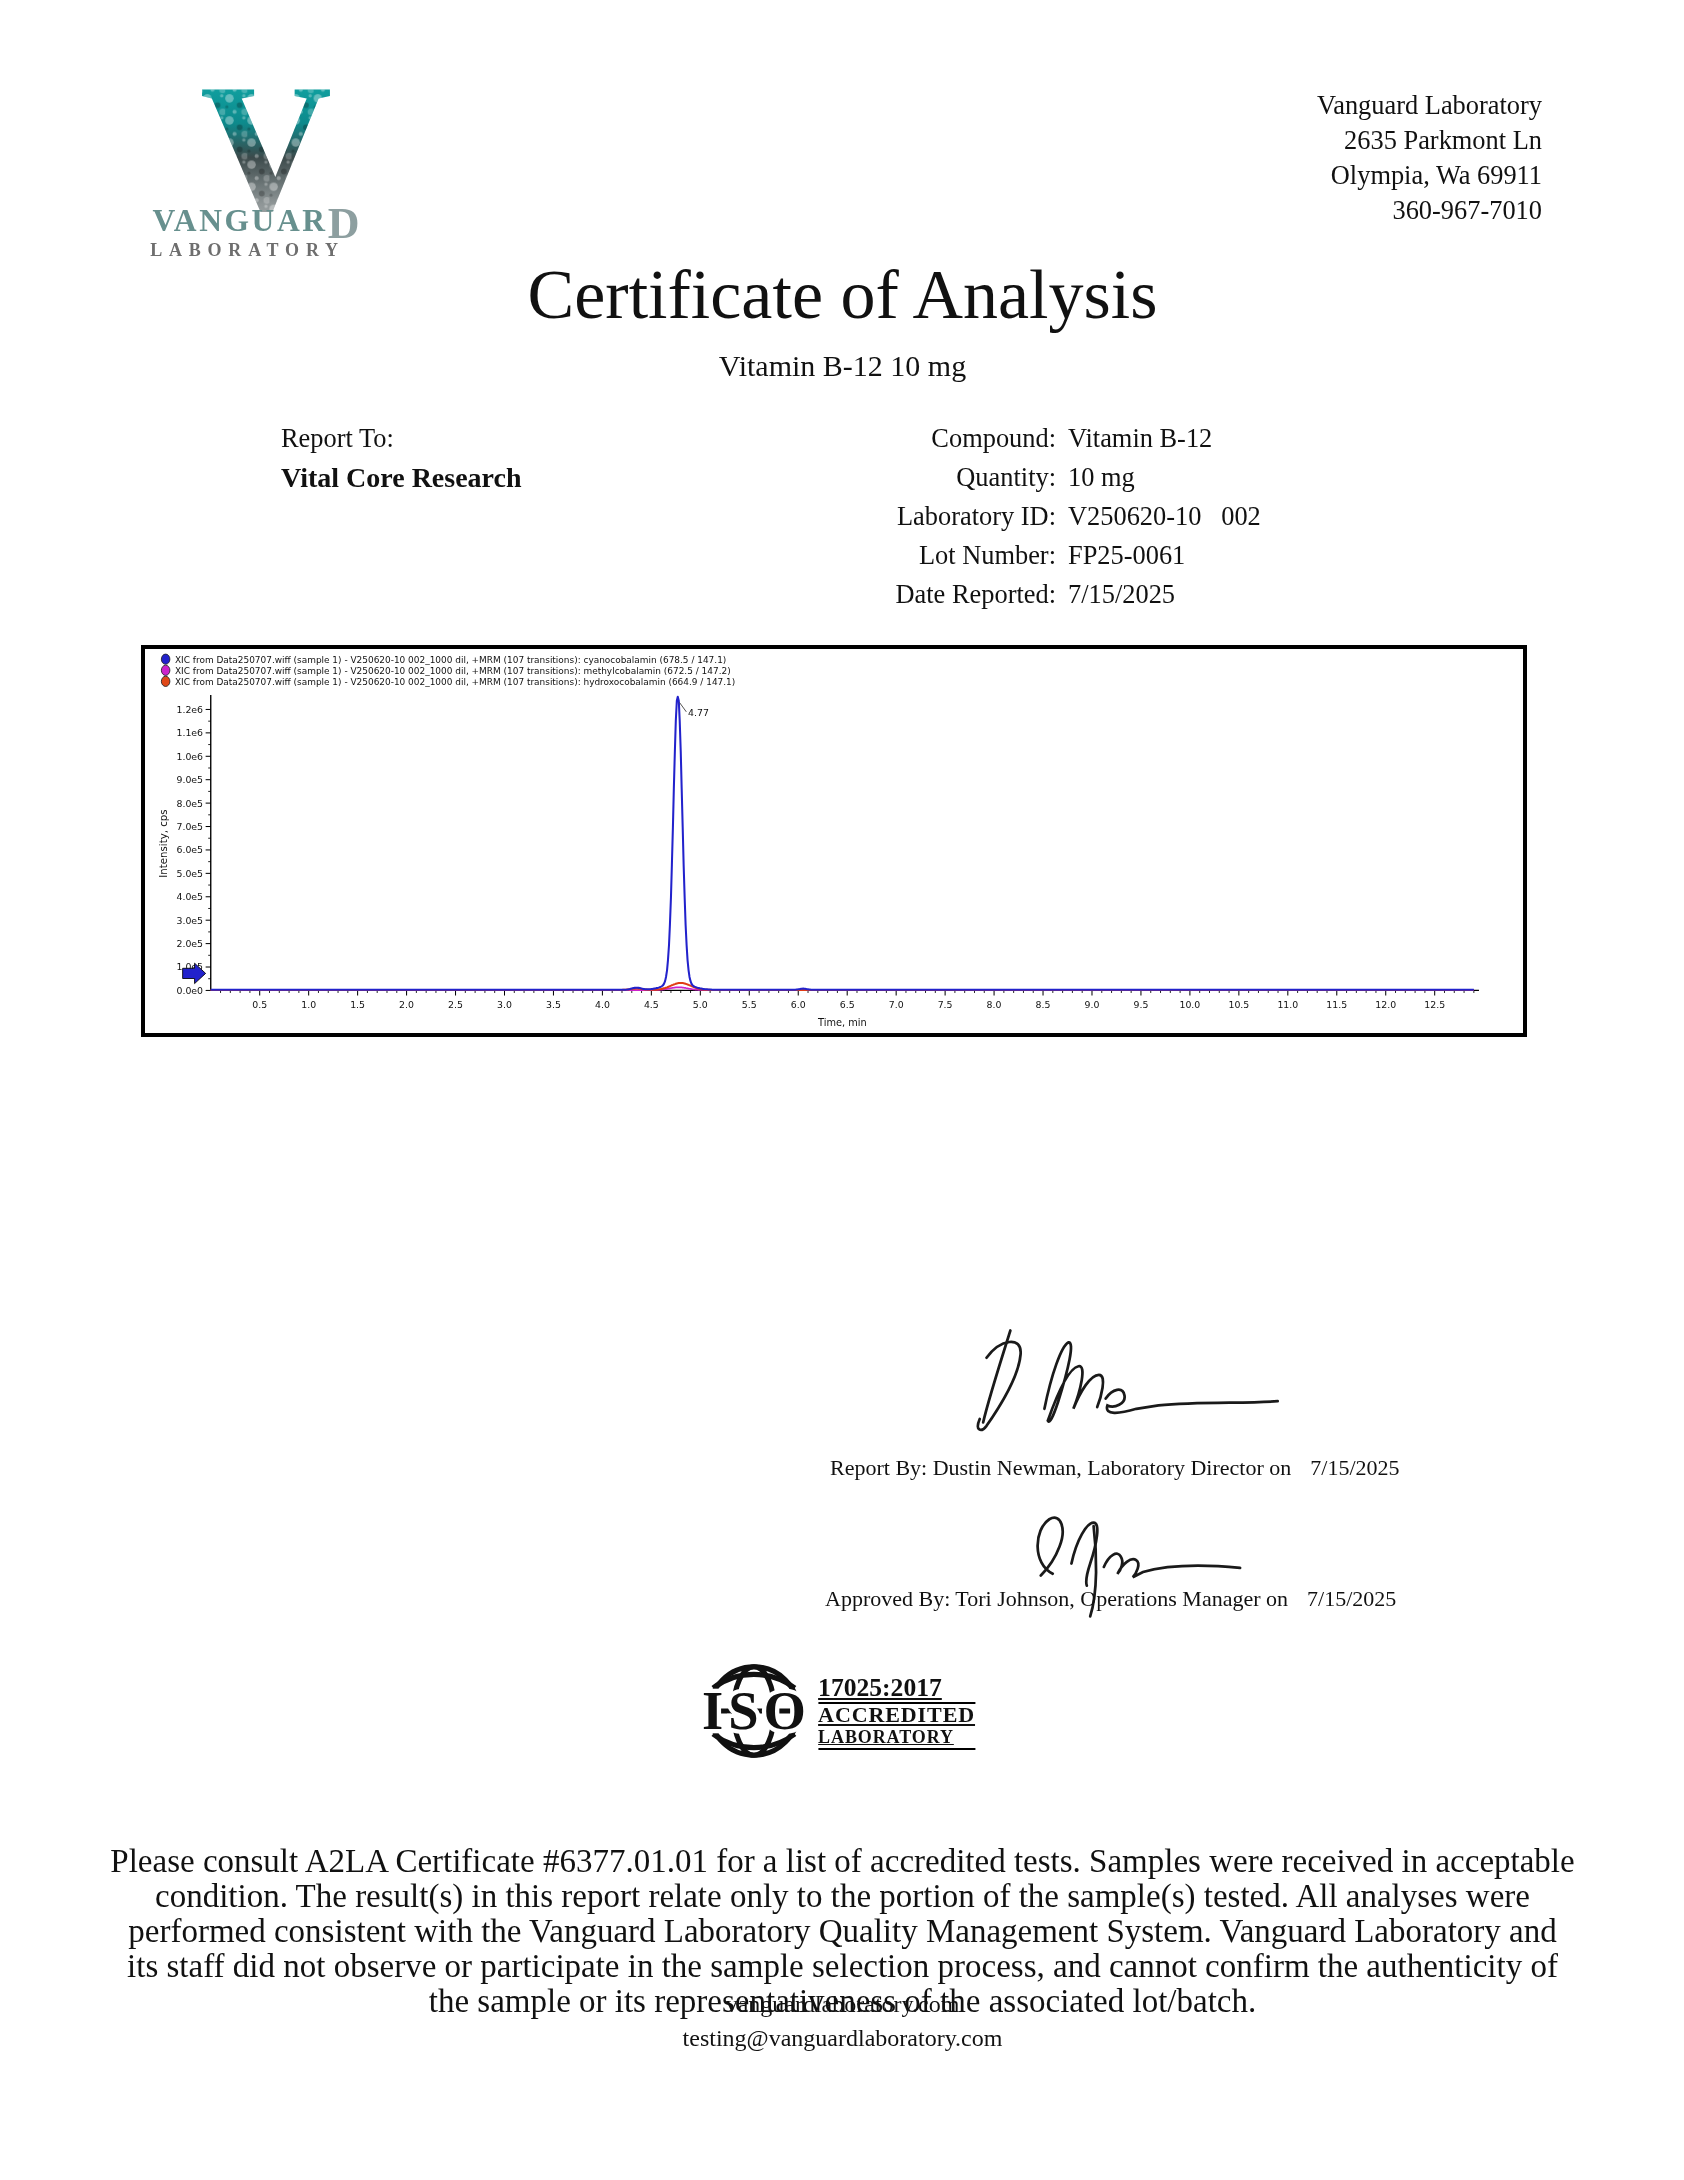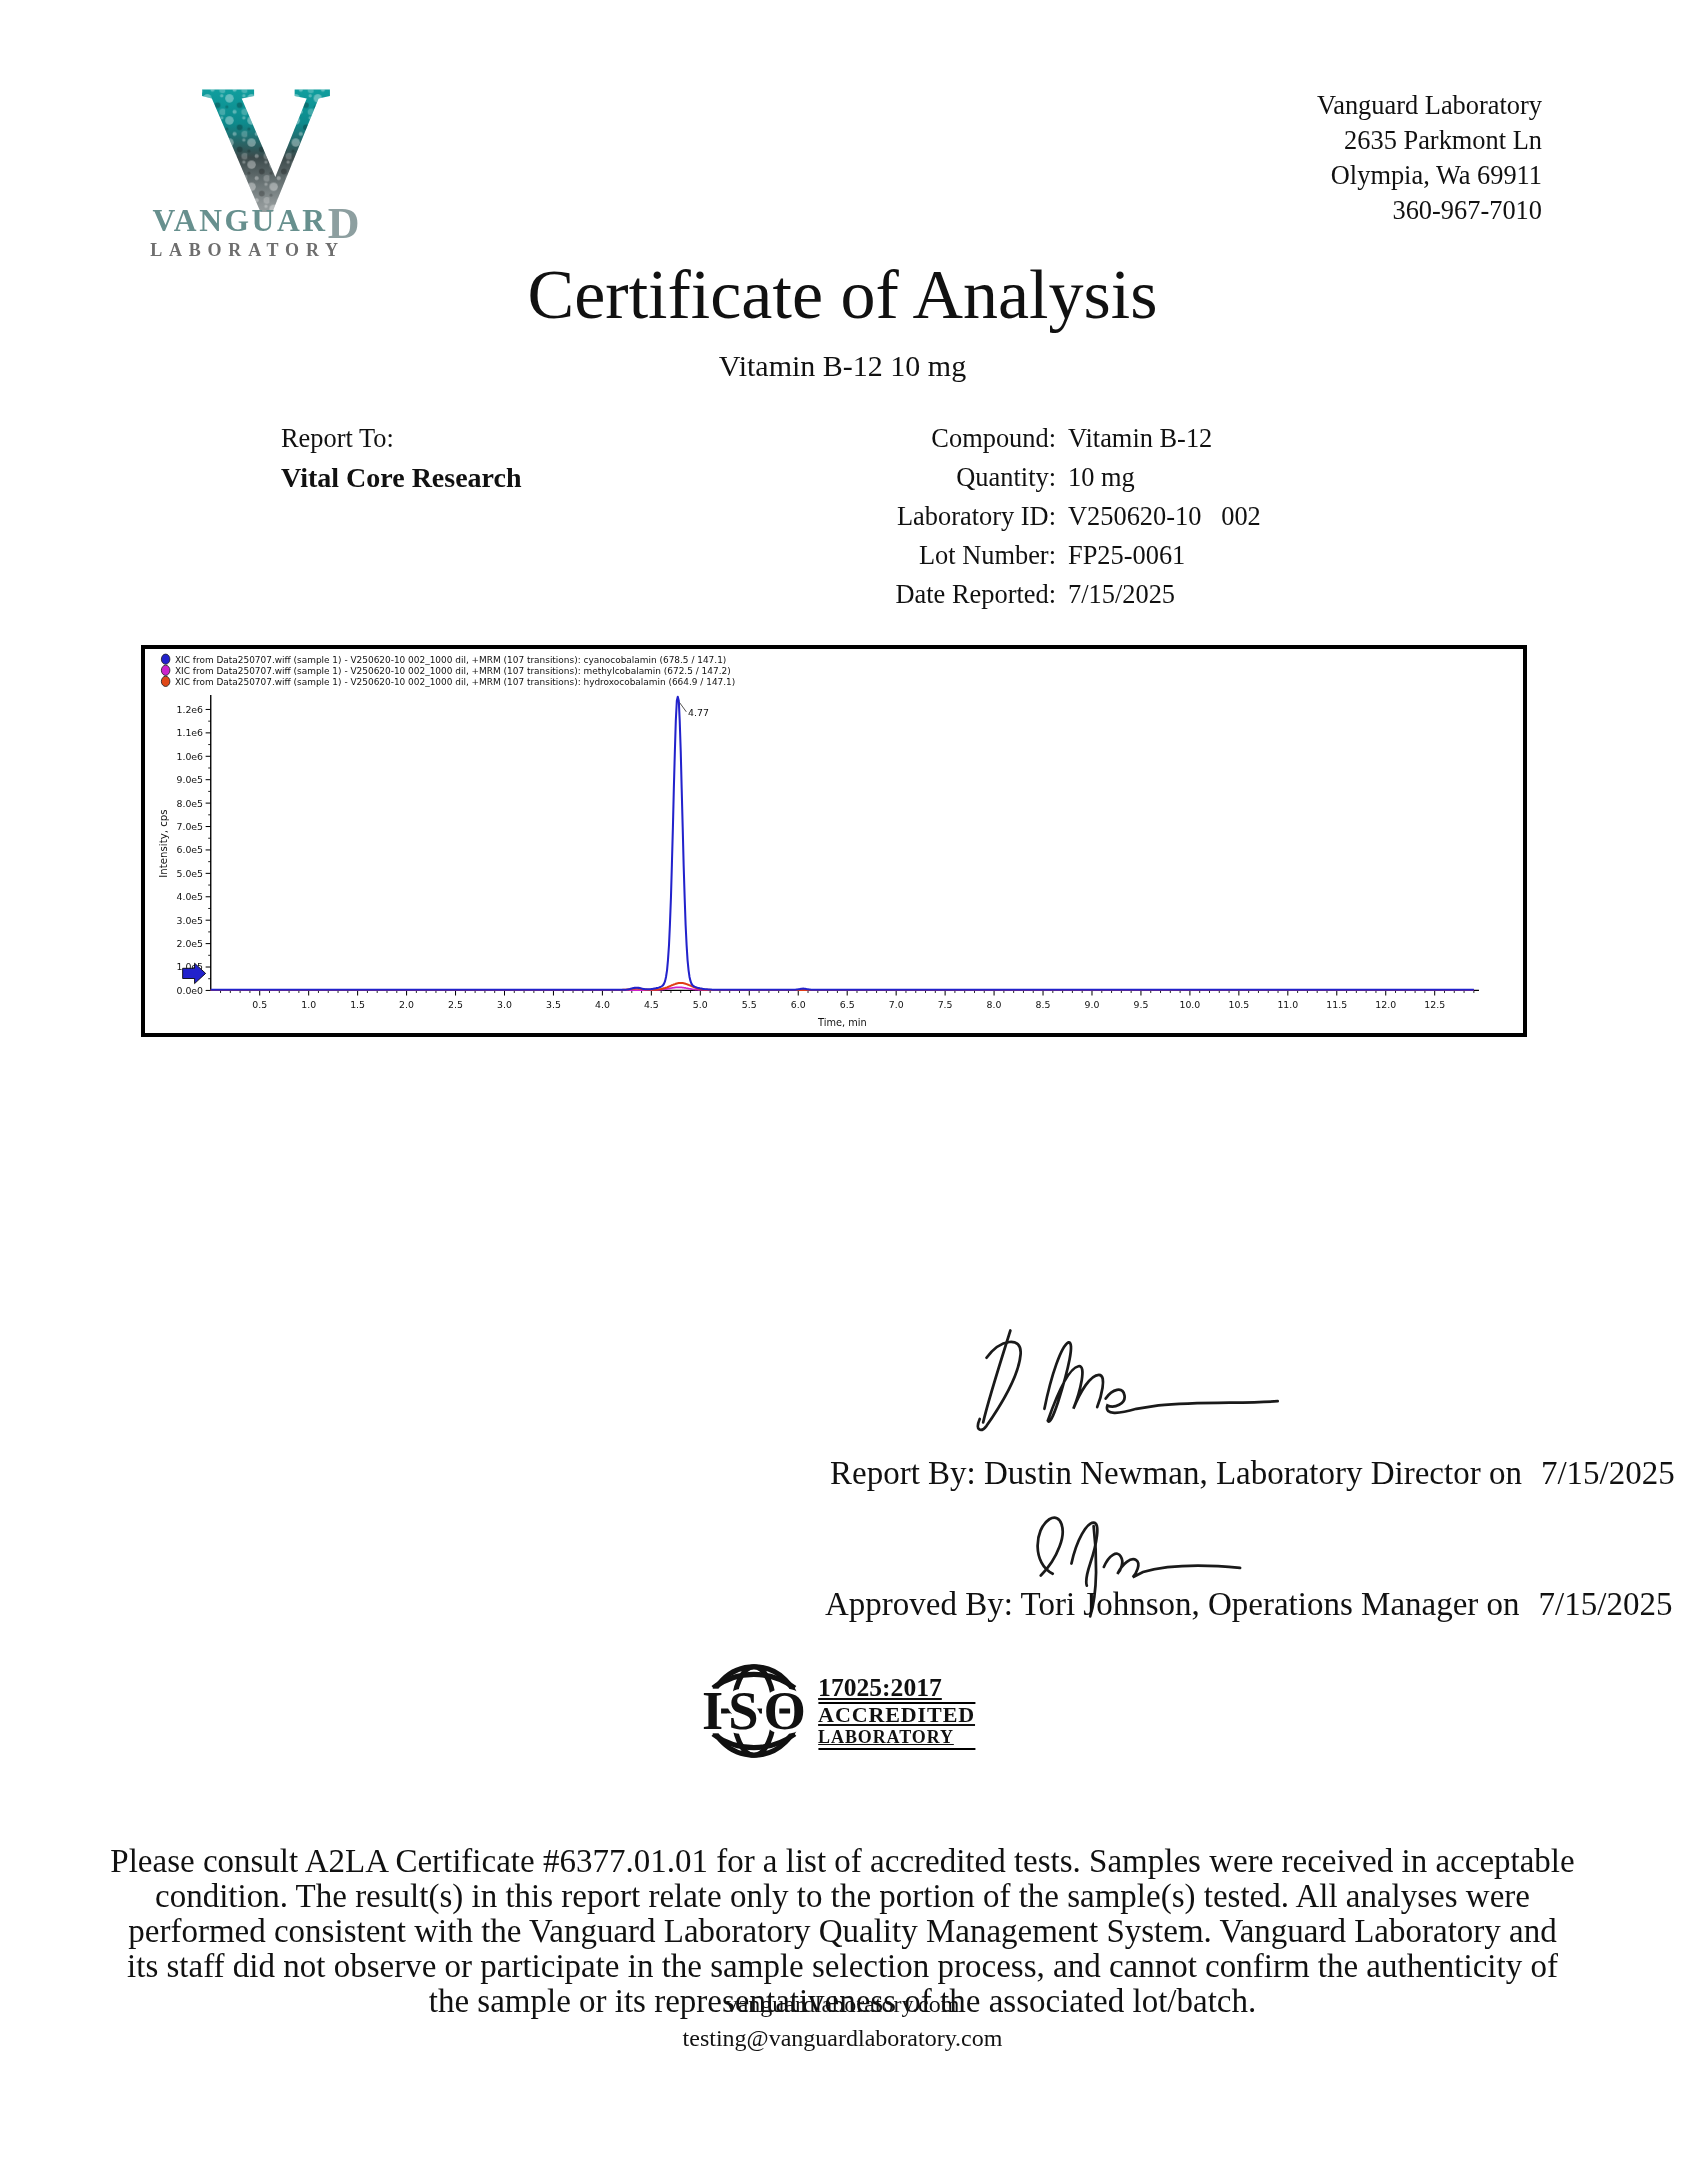--- a/index.html
+++ b/index.html
@@ -32,21 +32,21 @@
   .chart-panel svg text{font-family:"DejaVu Sans",sans-serif;fill:#111;}
   
   .results{position:absolute;left:281px;top:1106px;width:1052px;border-collapse:collapse;
     font-size:27px;text-align:center;}
   .results th,.results td{border:1.7px solid #000;height:40px;padding:0;}
   .results th{font-size:28px;border-bottom:2.6px solid #000;}
   .results{border:2.6px solid #000;outline:0.9px solid #000;}
   
   .sig1{position:absolute;left:961px;top:1320px;}
   .sig2{position:absolute;left:1015px;top:1492px;}
-  .signoff-line{position:absolute;font-size:33px;white-space:nowrap;}
+  .signoff-line{position:absolute;font-size:22px;white-space:nowrap;}
   .signoff-line .date{margin-left:19px;}
   .line-report{left:830px;top:1455px;}
   .line-approved{left:825px;top:1586px;}
   
   .iso-block{position:absolute;top:1659px;left:50%;transform:translateX(-52%);
     display:flex;gap:10.2px;}
   .iso-text{display:flex;flex-direction:column;justify-content:center;text-decoration:underline;}
   .iso-std{font-weight:bold;font-size:25.6px;border-bottom:2.6px solid #000;line-height:29px;}
   .iso-l1{font-weight:bold;font-size:22px;letter-spacing:0.9px;line-height:22px;}
   .iso-l2{font-weight:bold;font-size:18px;letter-spacing:0.9px;border-bottom:2.6px solid #000;line-height:22px;}

